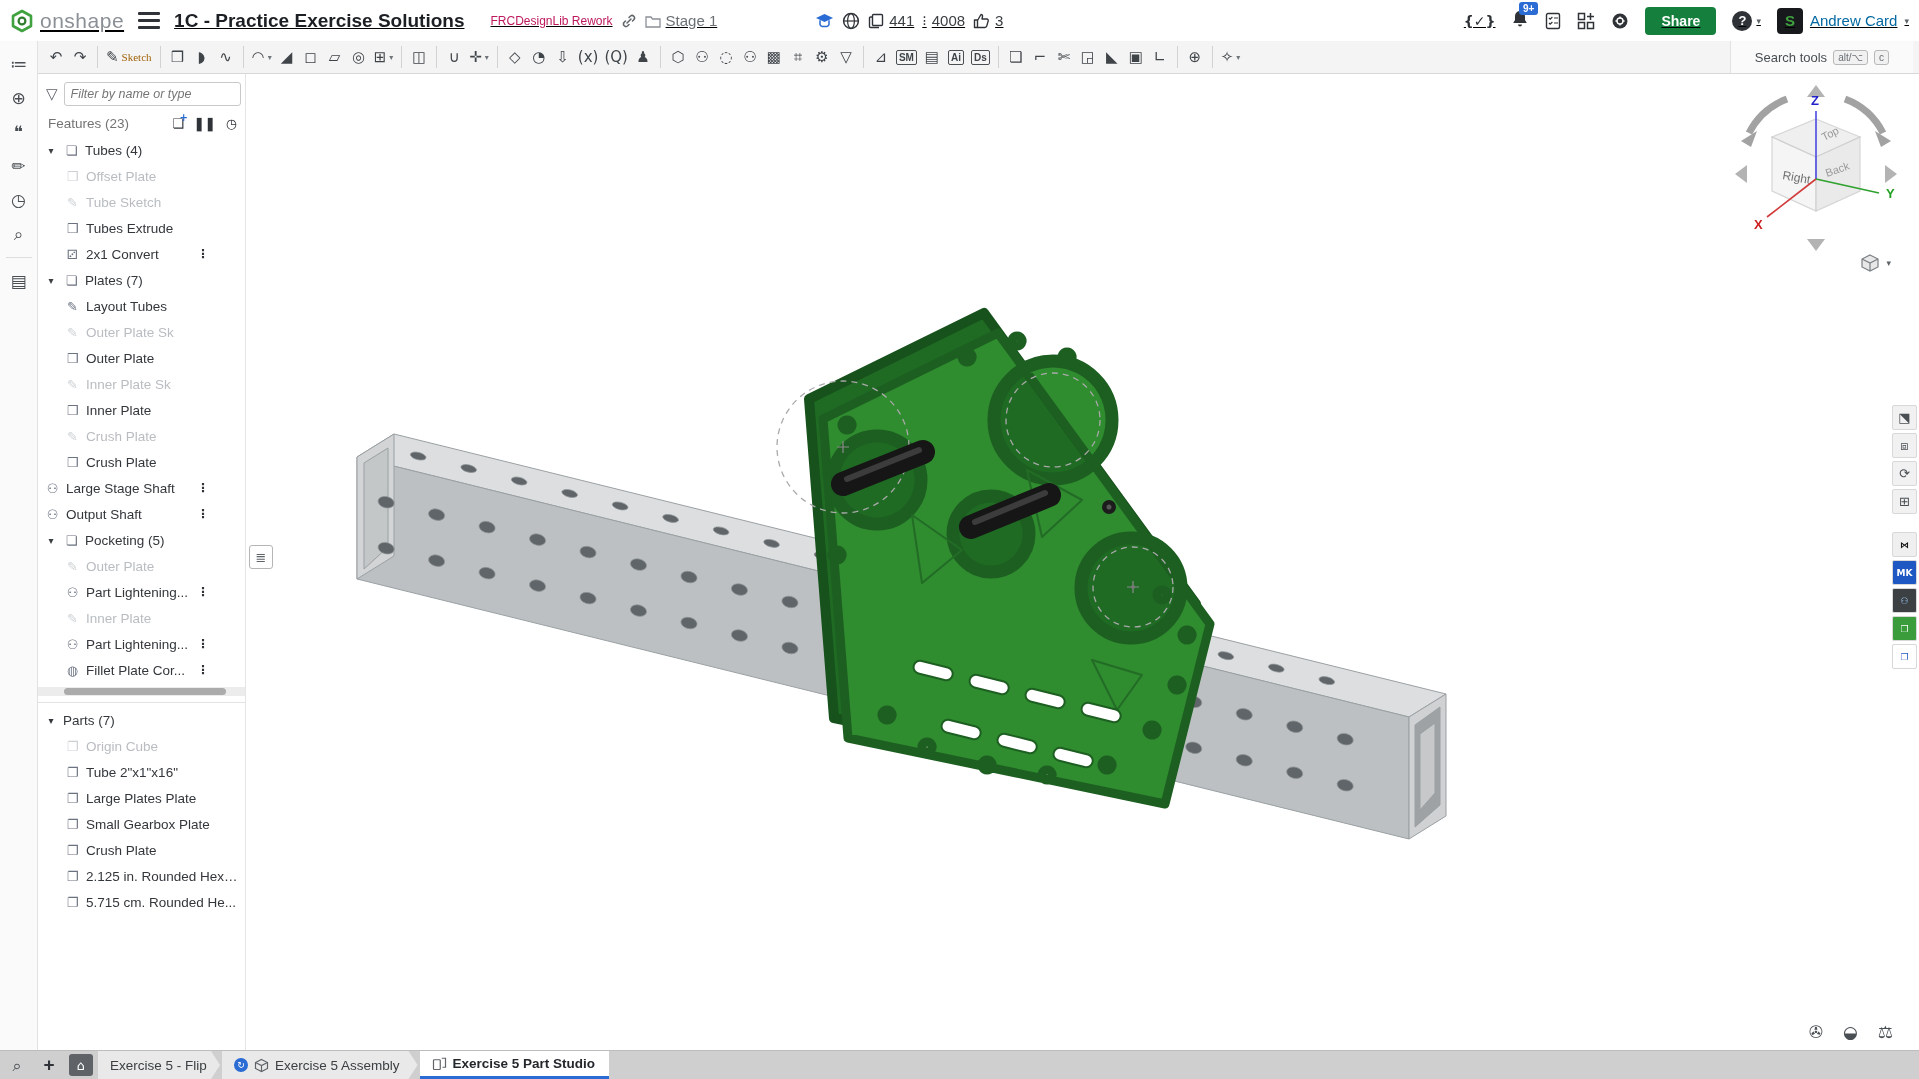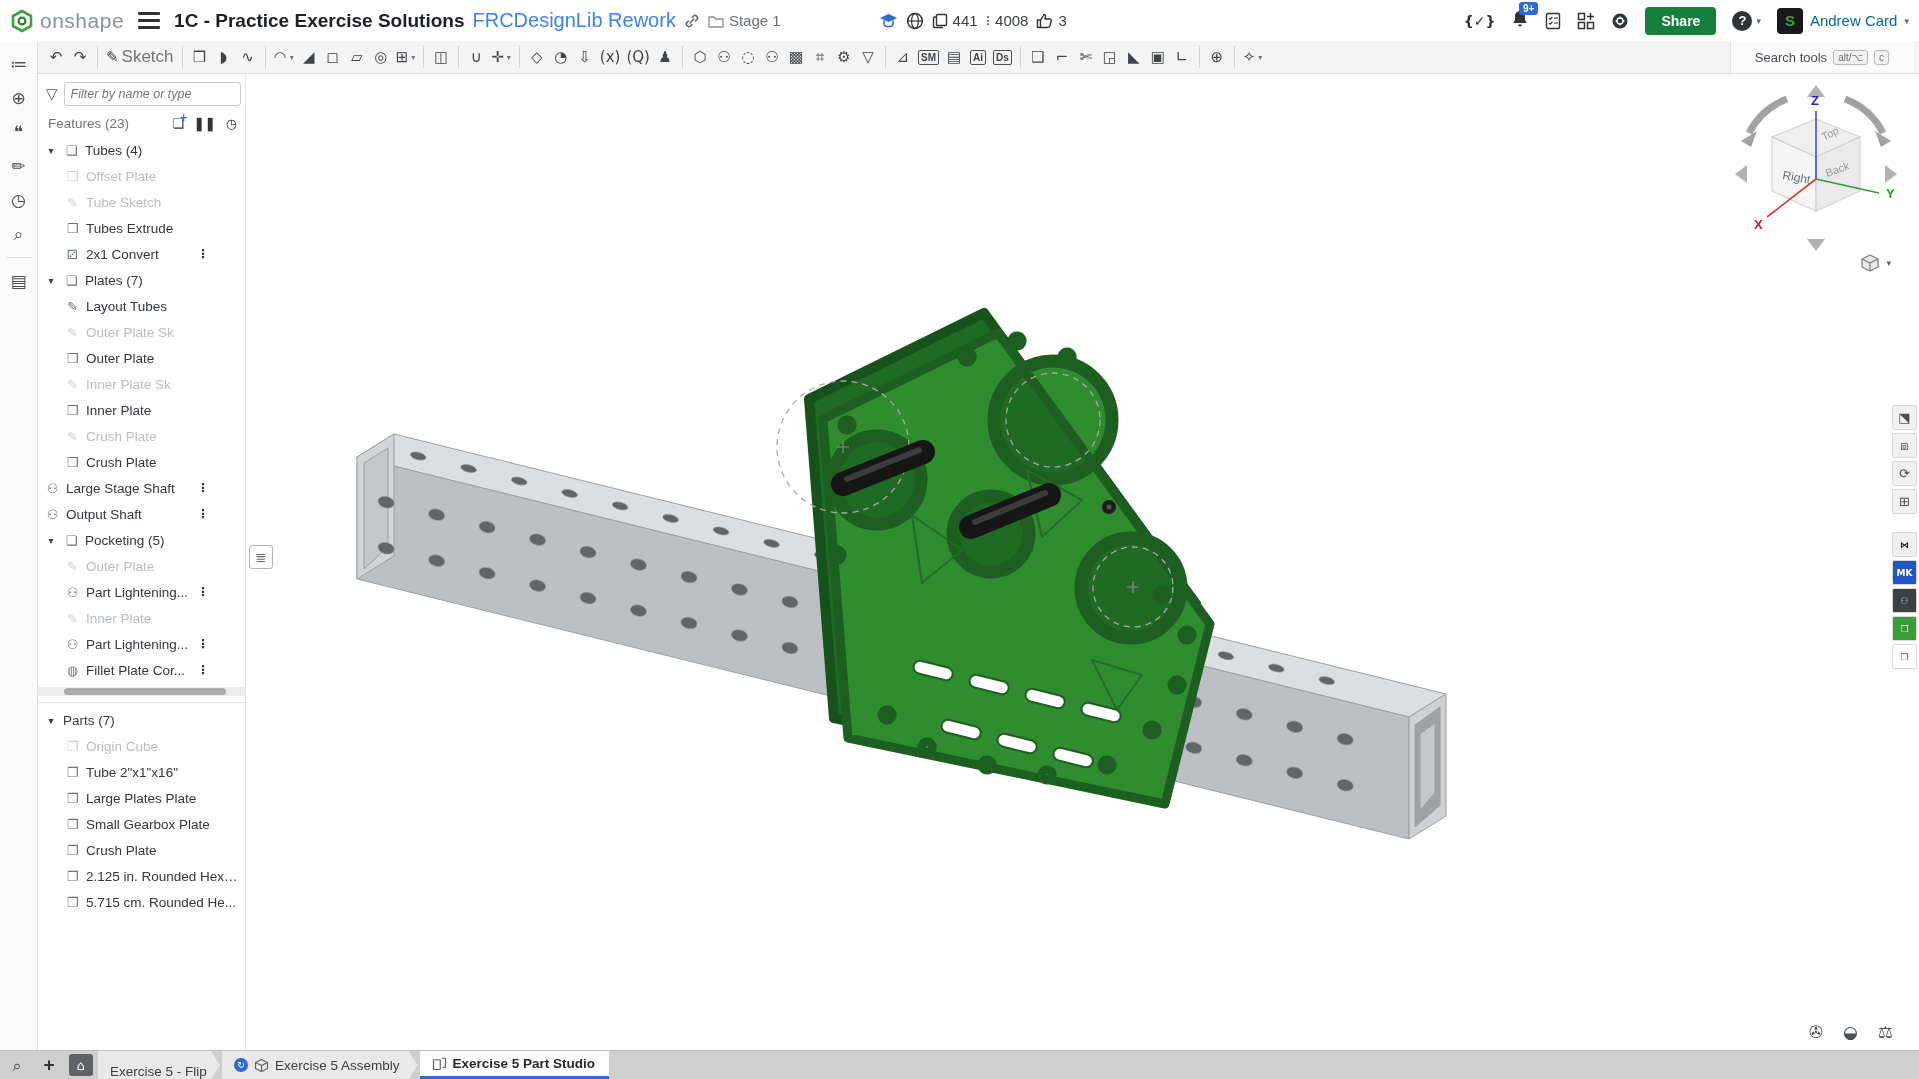--- a/index.html
+++ b/index.html
@@ -2,27 +2,27 @@
 <html><head>
 <meta charset="utf-8">
 <style>
   * { margin:0; padding:0; box-sizing:border-box; }
   html,body { width:1919px; height:1079px; overflow:hidden; background:#fff;
     font-family:"Liberation Sans", sans-serif; -webkit-font-smoothing:antialiased; }
   .glyph { font-family:"DejaVu Sans", sans-serif; }
 
   
   .topbar { position:absolute; left:0; top:0; right:0; height:41px; background:#fff;
-    display:flex; align-items:center; padding:0 10px; gap:8px; z-index:30; }
+    display:flex; align-items:center; padding:0 10px; gap:8px; z-index:30;text-decoration:underline; }
   .logo-wrap { display:flex; align-items:center; gap:6px; }
   .wordmark { font-size:21px; color:#8b9096; letter-spacing:.5px; font-weight:500; }
   .hamburger { width:22px; display:flex; flex-direction:column; gap:4px; margin:0 6px; cursor:pointer; }
   .hamburger span { height:3px; background:#2f3338; border-radius:1px; }
   .doc-title { font-size:19px; font-weight:bold; color:#1c1f23; white-space:nowrap; }
-  .doc-subtitle { font-size:20px; color:#3b82f6; margin-left:0; white-space:nowrap; }
+  .doc-subtitle { font-size:12px; color:#be185d; margin-left:18px; white-space:nowrap; }
   .tb-icon { color:#5f6469; font-size:16px; display:flex; align-items:center; gap:5px; }
   .tb-stat { font-size:15px; color:#3c4043; display:flex; align-items:center; gap:5px; }
   .stage { font-size:15px; color:#6b7075; display:flex; align-items:center; gap:5px; }
   .share-btn { background:#15803d; color:#fff; font-size:14px; padding:6px 16px;
     border:none; border-radius:4px; font-weight:bold; cursor:pointer; }
   .help-btn { width:20px; height:20px; border-radius:50%; background:#2f3338; color:#fff;
     font-size:13px; font-weight:bold; display:flex; align-items:center; justify-content:center; }
   .caret { font-size:9px; color:#5f6469; }
   .avatar { width:26px; height:26px; background:#17191c; border-radius:4px; color:#3fa23f;
     display:flex; align-items:center; justify-content:center; font-weight:bold; font-size:15px; }
@@ -34,21 +34,21 @@
   .code-icon { font-size:14px; color:#2f3338; font-weight:bold; }
 
   
   .toolbar { position:absolute; left:38px; top:41px; right:0; height:33px; background:#f4f4f4;
     border-bottom:1px solid #d8d8d8; display:flex; align-items:center; padding:0 6px; z-index:25; }
   .titem { min-width:24px; height:26px; display:flex; align-items:center; justify-content:center;
     gap:3px; padding:0 3px; border-radius:3px; color:#3f4449; font-size:15px; cursor:pointer; }
   .titem .tglyph { font-family:"DejaVu Sans", sans-serif; }
   .titem.boxed .tglyph { border:1px solid #4a4f54; border-radius:2px; font-size:10px;
     padding:0 2px; line-height:13px; font-family:"Liberation Sans",sans-serif; font-weight:bold; }
-  .titem .tlabel { font-size:17px; color:#737373; }
+  .titem .tlabel { font-size:11px; color:#a16207;font-family:Liberation Serif, serif; }
   .titem .tcaret { font-size:8px; color:#70757a; }
   .tsep { width:1px; height:22px; background:#d2d2d2; margin:0 5px; flex:none; }
   .search-tools { margin-left:auto; height:100%; background:#fafafa; display:flex;
     align-items:center; gap:6px; padding:0 24px; border-left:1px solid #e2e2e2; }
   .search-tools .st-label { font-size:13px; color:#4a4f54; }
   .kbd { border:1px solid #b8b8b8; border-radius:3px; background:#f1f1f1; color:#6a6f74;
     font-size:10px; padding:1px 4px; }
 
   
   .rail { position:absolute; left:0; top:41px; bottom:29px; width:38px; background:#fafafa;
@@ -122,21 +122,21 @@
   .bb-icon { width:34px; display:flex; align-items:center; justify-content:center;
     color:#3c4043; font-size:16px; cursor:pointer; }
   .bb-plus { width:30px; display:flex; align-items:center; justify-content:center;
     color:#2f3338; font-size:19px; font-weight:bold; cursor:pointer; }
   .bb-home { width:34px; display:flex; align-items:center; justify-content:center; cursor:pointer; }
   .bb-home .home-box { width:24px; height:22px; background:#5f6368; border-radius:3px; color:#fff;
     font-size:13px; display:flex; align-items:center; justify-content:center; }
   .tab { display:flex; align-items:center; gap:6px; padding:0 18px 0 12px; font-size:13.5px;
     color:#3c4043; background:#e9e9e9; margin-right:2px; cursor:pointer; white-space:nowrap;
     clip-path:polygon(0 0, calc(100% - 9px) 0, 100% 50%, calc(100% - 9px) 100%, 0 100%); }
-  .tab.first { max-width:122px; overflow:hidden;align-items:flex-end; }
+  .tab.first { max-width:122px; overflow:hidden; }
   .tab.active { background:#fff; border-bottom:3px solid #2a6bd4; clip-path:none; padding-right:14px;
     font-weight:bold; color:#24282c; }
   .upd-badge { width:14px; height:14px; border-radius:50%; background:#2a6bd4; color:#fff;
     font-size:9px; display:flex; align-items:center; justify-content:center; flex:none; }
   .tab-ic { color:#5f6469; font-size:13px; }
 </style>
 </head>
 <body>
 
 <div class="topbar">

